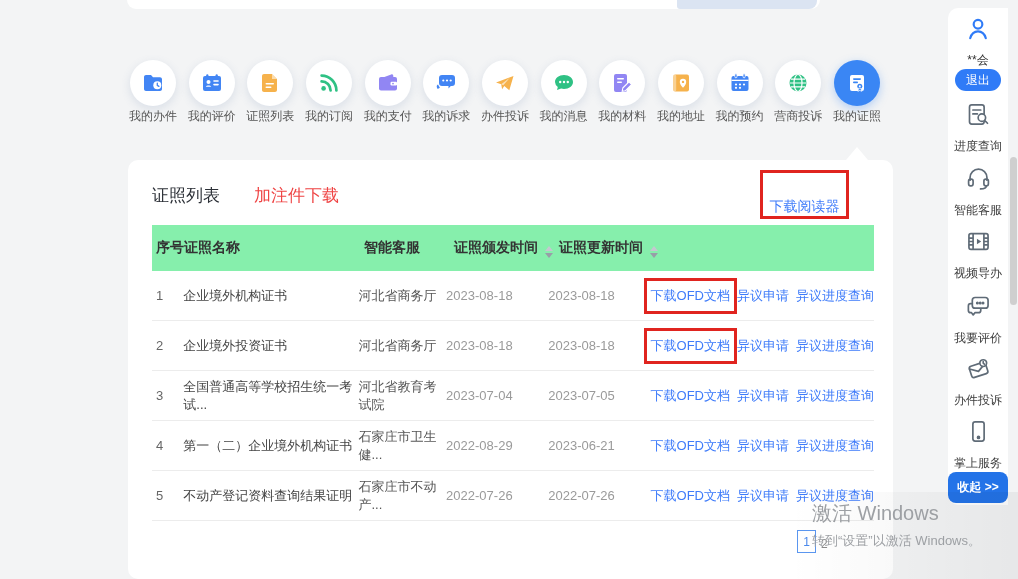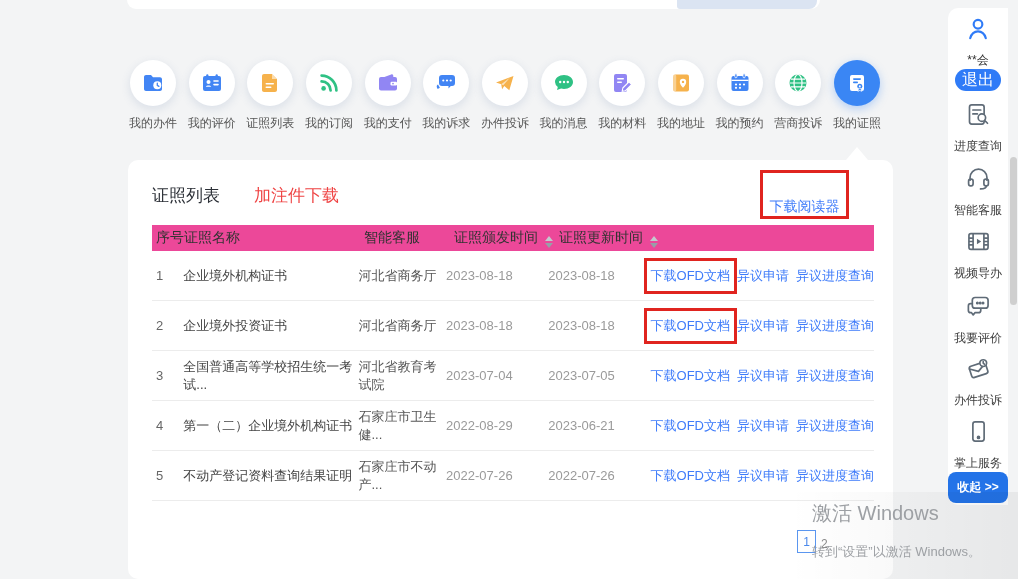--- a/index.html
+++ b/index.html
@@ -10,36 +10,36 @@
   }
   
   .top-strip{position:absolute;left:127px;top:0;width:693px;height:9px;background:#fff;border-radius:0 0 10px 10px}
   .top-strip .accent{position:absolute;right:3px;top:0;width:140px;height:9px;background:#dbe4f2;border-radius:0 0 8px 3px}
 
   
   .icon-row{position:absolute;left:124px;top:60px;width:762px;display:flex;justify-content:space-between}
   .icon-item{width:58px;display:flex;flex-direction:column;align-items:center;cursor:pointer;position:relative}
   .icon-circle{width:46px;height:46px;border-radius:50%;background:#fff;box-shadow:0 3px 10px rgba(80,110,160,.16);display:flex;align-items:center;justify-content:center}
   .icon-item.selected .icon-circle{background:#3a86f4;box-shadow:0 3px 10px rgba(58,134,244,.35)}
-  .icon-label{margin-top:9px;font-size:12px;color:#555;white-space:nowrap}
+  .icon-label{margin-top:2px;font-size:12px;color:#555;white-space:nowrap}
   .icon-item.selected::after{content:"";position:absolute;left:50%;transform:translateX(-50%);top:87px;
     width:0;height:0;border-left:11px solid transparent;border-right:11px solid transparent;border-bottom:13px solid #fff}
 
   
   .card{position:absolute;left:128px;top:160px;width:765px;height:419px;background:#fff;border-radius:10px}
   .tabs{position:absolute;left:24px;top:24px;display:flex;gap:34px;font-size:17px}
   .tab{cursor:pointer}
   .tab.active{color:#2b2f36;font-weight:500}
   .tab.inactive{color:#ef4444}
   .reader-box{position:absolute;left:632px;top:10px;width:83px;height:43px;border:3px solid #e0241f;display:flex;align-items:flex-end;justify-content:center}
   .reader-link{font-size:14px;color:#3e7bfa;cursor:pointer;white-space:nowrap}
 
   
   .table{position:absolute;left:24px;top:65px;width:722px;font-size:13px}
-  .thead{display:flex;align-items:center;height:26px;background:#ec4899;font-size:14px;font-weight:normal;color:#333}
+  .thead{display:flex;align-items:center;height:46px;background:#86efac;font-size:14px;font-weight:bold;color:#333}
   .tr{display:flex;align-items:center;height:49px;border-bottom:1px solid #ececec}
   .c1{width:32px;padding-left:4px;box-sizing:border-box}
   .c2{width:180px}
   .c3{width:90px}
   .c4{width:105px}
   .c5{width:105px}
   .c6{flex:1;display:flex;align-items:center;gap:7px}
   .tr .c1{color:#666}
   .tr .c2{color:#454545}
   .tr .c3{color:#565656}
@@ -53,33 +53,33 @@
 
   
   .pagination{position:absolute;left:669px;top:370px;display:flex;align-items:flex-start;gap:5px}
   .page-box{min-width:17px;height:21px;border:1px solid #5a96f0;color:#4a89ec;background:#fff;font-size:12px;display:flex;align-items:center;justify-content:center;cursor:pointer}
   .page-next{color:#8b8b8b;font-size:12px;margin-top:7px;cursor:pointer}
 
   
   .sidebar{position:absolute;left:948px;top:8px;width:60px;height:497px;background:#fff;border-radius:10px 0 0 10px}
   .sb-user-icon{position:absolute;top:8px;left:17px}
   .sb-username{position:absolute;top:44px;width:60px;text-align:center;font-size:12px;color:#333}
-  .sb-logout{position:absolute;top:61px;left:7px;width:46px;height:22px;background:#2f7bf7;border-radius:11px;color:#fff;font-size:16px;display:flex;align-items:center;justify-content:center;cursor:pointer}
+  .sb-logout{position:absolute;top:61px;left:7px;width:46px;height:22px;background:#2f7bf7;border-radius:11px;color:#fff;font-size:12px;display:flex;align-items:center;justify-content:center;cursor:pointer}
   .sb-item{position:absolute;left:0;width:60px;display:flex;flex-direction:column;align-items:center;cursor:pointer}
   .sb-item .sb-label{margin-top:6px;font-size:12px;color:#3c3c3c;white-space:nowrap}
   .sb-collapse{position:absolute;top:464px;left:0;width:60px;height:31px;background:#2373e8;border-radius:8px;color:#fff;font-size:12px;font-weight:bold;display:flex;align-items:center;justify-content:center;cursor:pointer}
 
   
   .scroll-thumb{position:absolute;left:1010px;top:157px;width:7px;height:148px;background:#cfcfcf;border-radius:4px}
 
   
   .wm-shade{position:absolute;left:788px;top:492px;width:230px;height:87px;background:linear-gradient(90deg,rgba(0,0,0,0),rgba(0,0,0,.05));pointer-events:none;z-index:30}
   .watermark{position:absolute;left:812px;top:500px;z-index:40;color:#9da0a4;pointer-events:none}
   .wm-line1{font-size:20px}
-  .wm-line2{font-size:13px;margin-top:16px}
+  .wm-line2{font-size:13px;margin-top:5px}
 </style>
 </head>
 <body>
 
 <div class="top-strip">
     <span class="accent"></span>
   </div>
 
 <div class="icon-row">
   <div class="icon-item">

